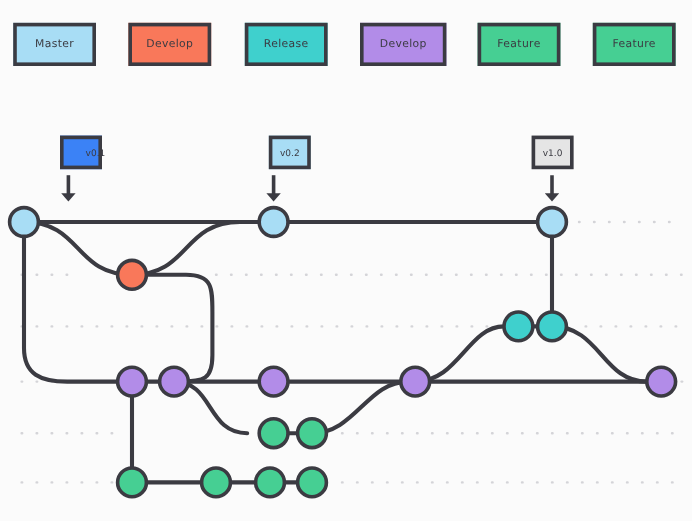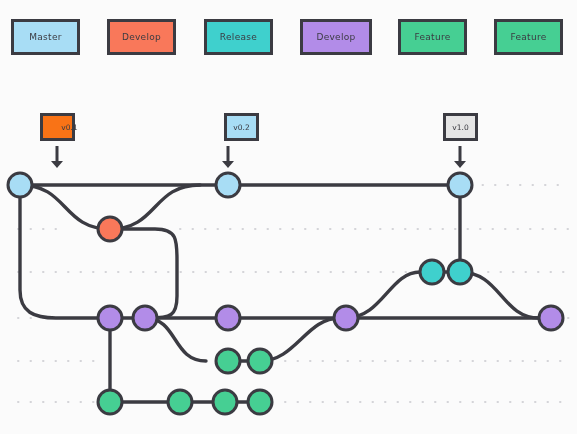--- a/index.html
+++ b/index.html
@@ -100,17 +100,17 @@
 
   <div id="legend-layer">
       <div class="legend-item" style="left: 11px; top: 19px; width: 69px; height: 36px; background: rgb(168, 221, 245);">Master</div>
       <div class="legend-item" style="left: 107px; top: 19px; width: 69px; height: 36px; background: rgb(249, 120, 90);">Develop</div>
       <div class="legend-item" style="left: 204px; top: 19px; width: 69px; height: 36px; background: rgb(63, 208, 205);">Release</div>
       <div class="legend-item" style="left: 300px; top: 19px; width: 72px; height: 36px; background: rgb(178, 140, 232);">Develop</div>
       <div class="legend-item" style="left: 398px; top: 19px; width: 69px; height: 36px; background: rgb(70, 207, 147);">Feature</div>
       <div class="legend-item" style="left: 494px; top: 19px; width: 69px; height: 36px; background: rgb(70, 207, 147);">Feature</div>
     </div>
   <div id="tag-layer">
-      <div class="tag-box" style="left: 40px; top: 113px; width: 35px; height: 28px; background: #f97316; padding-left: 24px;">v0.1</div>
+      <div class="tag-box" style="left: 50px; top: 113px; width: 35px; height: 28px; background: #3b82f6; padding-left: 24px;">v0.1</div>
       <div class="tag-box" style="left: 211px; top: 113px; width: 35px; height: 28px; background: rgb(168, 221, 245); margin-left: 13px;">v0.2</div>
       <div class="tag-box" style="left: 443px; top: 113px; width: 35px; height: 28px; background: #e5e5e5;">v1.0</div>
     </div>
 </div>
 
 </body></html>

